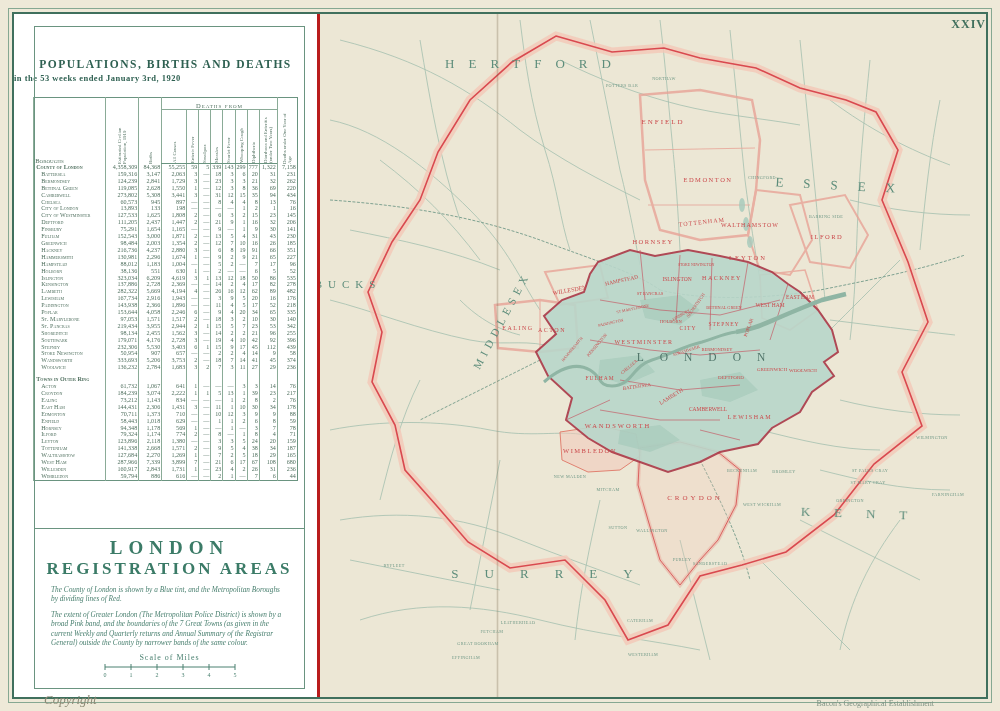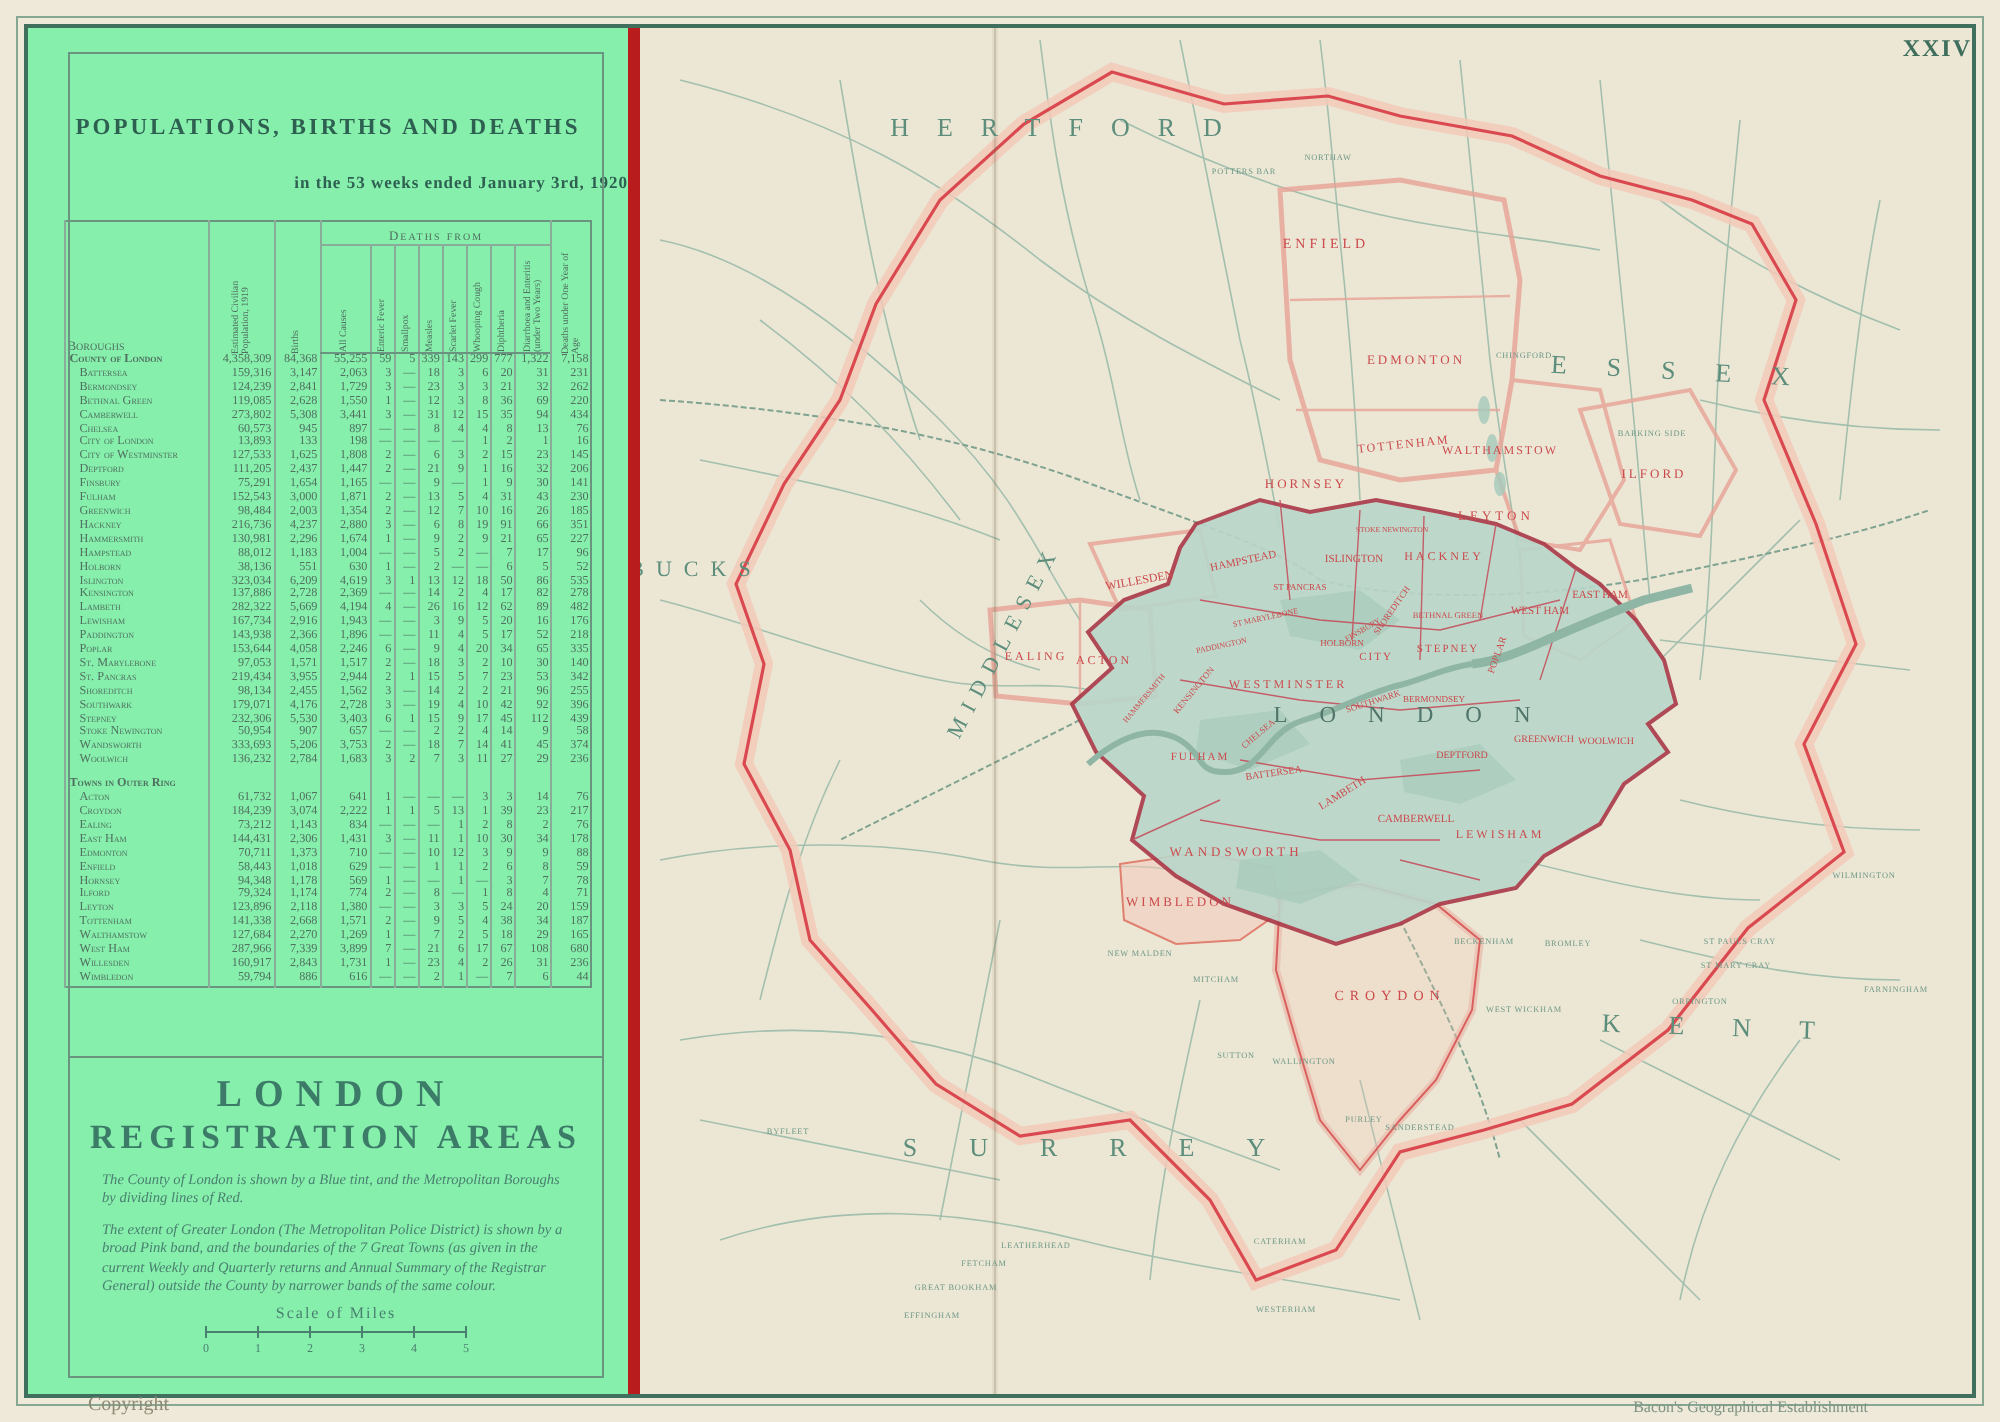--- a/index.html
+++ b/index.html
@@ -4,31 +4,31 @@
 <style>
   html,body{margin:0;padding:0;}
   body{
     width:1000px;height:711px;position:relative;overflow:hidden;
     background:#eee9d8;font-family:"Liberation Serif", serif;color:#3a6b5b;
   }
   .frame-outer{position:absolute;inset:8px;border:1px solid #86a892;pointer-events:none;}
   .frame-inner{position:absolute;inset:12px;border:2px solid #40705d;pointer-events:none;}
   #map-svg{position:absolute;left:14px;top:14px;}
   .folio{position:absolute;top:17px;right:14px;font-size:12px;letter-spacing:1px;color:#3f6f5c;font-weight:bold;}
-  .copyright{position:absolute;bottom:3px;left:44px;font-size:10px;color:#8d8a76;}
+  .copyright{position:absolute;bottom:3px;left:44px;font-size:13px;font-style:italic;color:#8d8a76;}
   .imprint{position:absolute;bottom:3px;right:66px;font-size:8px;color:#7e9384;}
 
   
   .panel{
     position:absolute;left:14px;top:14px;width:306px;height:683px;
-    background:#86efac;border-right:6px solid #b91c1c;box-sizing:border-box;
+    background:#ffffff;border-right:3px solid #b91c1c;box-sizing:border-box;
   }
   .panel-box{position:absolute;left:20px;top:12px;right:12px;bottom:8px;border:1px solid #6a9480;}
   .tbl-title{margin-top:44px;text-align:center;font-size:11.5px;font-weight:bold;letter-spacing:1.5px;color:#2e6051;}
-  .tbl-subtitle{text-align:right;font-size:8.5px;letter-spacing:.5px;color:#2e6051;margin-top:16px;font-weight:bold;}
+  .tbl-subtitle{text-align:left;font-size:8.5px;letter-spacing:.5px;color:#2e6051;margin-top:3px;font-weight:bold;}
 
   table.stats{
     border-collapse:collapse;table-layout:fixed;margin:14px auto 0 auto;
     font-size:6px;color:#50705f;border:1px solid #6a9480;
   }
   table.stats th, table.stats td{border-left:1px solid #8aab97;padding:0 1px;vertical-align:bottom;}
   table.stats th{font-weight:normal;}
   th.blab{font-variant:small-caps;font-size:6.5px;text-align:left;padding-left:3px;vertical-align:middle;}
   th.grp{font-variant:small-caps;font-size:6.5px;letter-spacing:1px;text-align:center;border-bottom:1px solid #8aab97;vertical-align:middle;height:11px;}
   th.rot div{

